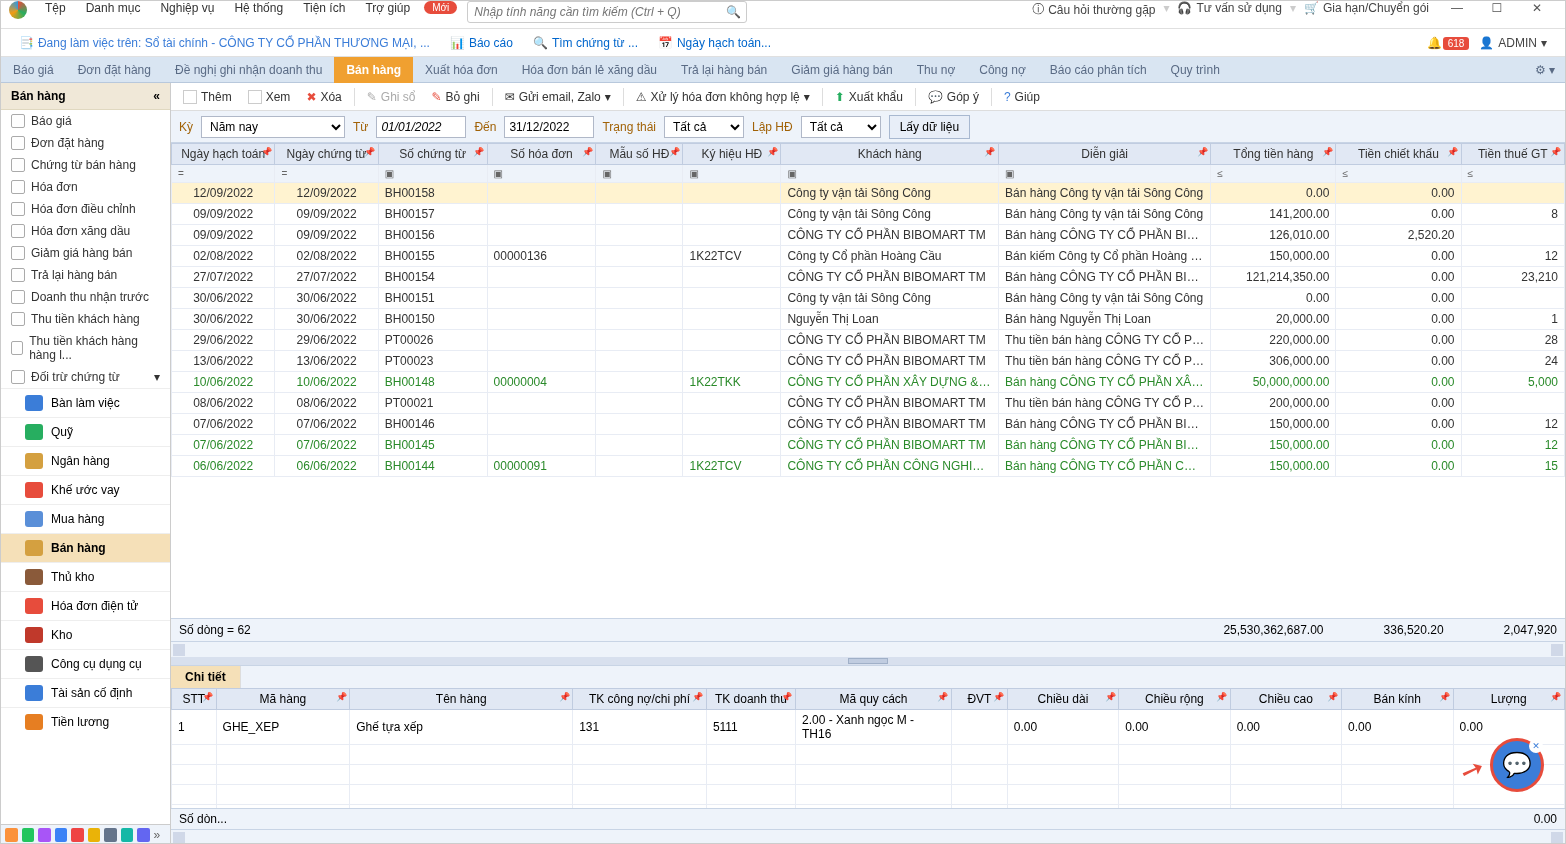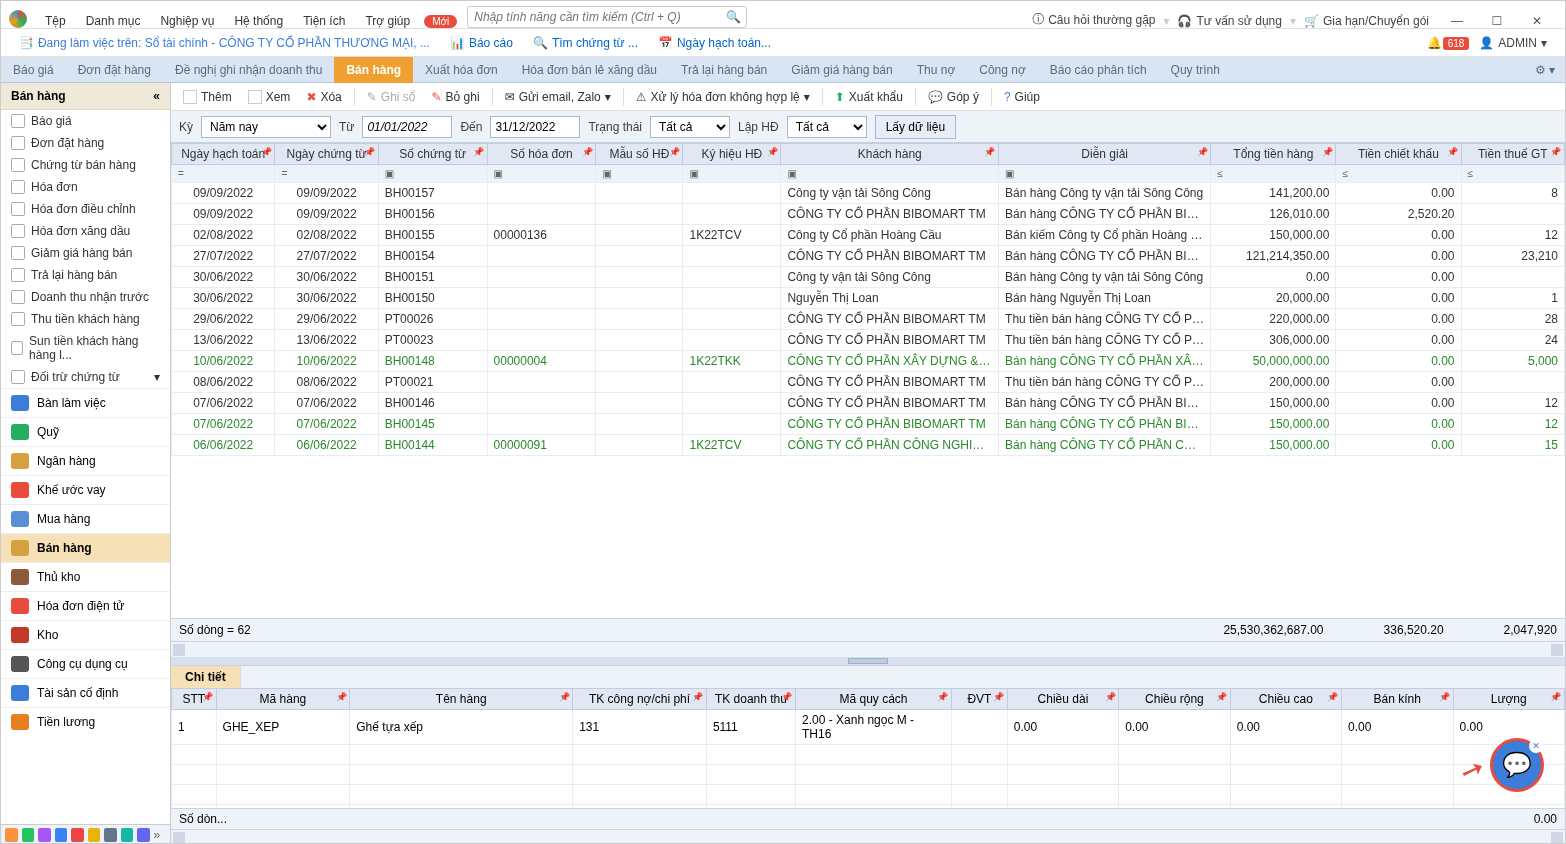--- a/index.html
+++ b/index.html
@@ -1,17 +1,17 @@
 <!DOCTYPE html>
 <html><head>
 <meta charset="utf-8">
 <style>
 * { margin:0; padding:0; box-sizing:border-box; font-family:Segoe UI,Arial,sans-serif; font-size:12px; }
 body { background:#fff; width:1566px; height:844px; overflow:hidden; border:1px solid #ccc; }
-.menubar { display:flex; align-items:flex-end; height:28px; padding:0 8px; background:#fff; border-bottom:1px solid #e0e0e0; }
+.menubar { display:flex; align-items:flex-start; height:28px; padding:0 8px; background:#fff; border-bottom:1px solid #e0e0e0; }
 .menubar .logo { width:18px; height:18px; border-radius:50%; background:conic-gradient(#e74c3c,#27ae60,#f39c12,#3498db); margin-right:8px; }
 .menubar .mitem { padding:0 10px; cursor:pointer; color:#333; }
 .menubar .new-badge { background:#e74c3c; color:#fff; border-radius:10px; padding:1px 8px; font-size:10px; margin-left:4px; }
 .menubar .search { flex:0 0 280px; margin-left:10px; position:relative; }
 .menubar .search input { width:100%; height:22px; border:1px solid #ccc; border-radius:3px; padding:0 24px 0 6px; font-style:italic; color:#888; }
 .menubar .search .si { position:absolute; right:6px; top:4px; color:#888; }
 .menubar .spacer { flex:1; }
 .menubar .rlink { display:flex; align-items:center; gap:4px; padding:0 8px; color:#444; cursor:pointer; }
 .menubar .winbtn { width:40px; text-align:center; color:#555; cursor:pointer; }
 .toolbar2 { display:flex; align-items:center; height:28px; padding:0 8px; background:#fff; border-bottom:1px solid #e0e0e0; }
@@ -24,32 +24,32 @@
 .tabstrip .tab { padding:0 12px; height:26px; line-height:26px; color:#5a6b85; cursor:pointer; }
 .tabstrip .tab.active { background:#f0a030; color:#fff; font-weight:bold; }
 .tabstrip .gear { margin-left:auto; padding:0 10px; color:#5a6b85; }
 .layout { display:flex; height:calc(844px - 28px - 28px - 26px); }
 .sidebar { width:170px; background:#fff; border-right:1px solid #ccc; display:flex; flex-direction:column; }
 .sidebar .shead { background:#f0e8d8; padding:6px 10px; font-weight:bold; display:flex; justify-content:space-between; border-bottom:1px solid #e0d8c0; }
 .sidebar .snav { flex:0 0 auto; overflow:auto; }
 .sidebar .sitem { display:flex; align-items:center; gap:6px; padding:4px 10px; cursor:pointer; color:#333; }
 .sidebar .sitem .sic { width:14px; height:14px; border:1px solid #aaa; border-radius:2px; background:#fefefe; }
 .sidebar .smod { flex:1; }
-.sidebar .moditem { display:flex; align-items:center; gap:8px; padding:6px 10px; cursor:pointer; border-top:1px solid #eee; }
+.sidebar .moditem { display:flex; align-items:center; gap:8px; padding:6px 24px; cursor:pointer; border-top:1px solid #eee; }
 .sidebar .moditem.active { background:#f5e0b8; font-weight:bold; }
 .sidebar .mic { width:18px; height:16px; border-radius:3px; }
 .sidebar .bbar { display:flex; background:#eef3fa; border-top:1px solid #ccc; padding:3px 4px; gap:4px; }
 .sidebar .bbar span { width:14px; height:14px; border-radius:2px; cursor:pointer; }
 .main { flex:1; display:flex; flex-direction:column; background:#eef3fa; overflow:hidden; }
 .actbar { display:flex; align-items:center; height:28px; background:#fff; border-bottom:1px solid #ddd; padding:0 4px; }
 .actbar .abtn { display:flex; align-items:center; gap:4px; padding:0 8px; height:24px; cursor:pointer; color:#333; }
 .actbar .sep { width:1px; height:18px; background:#ddd; margin:0 4px; }
 .actbar .aic { width:14px; height:14px; }
 .filterbar { display:flex; align-items:center; height:32px; background:#eef3fa; padding:0 8px; gap:8px; border-bottom:1px solid #c8d4e5; }
-.filterbar label { color:#404040; }
+.filterbar label { color:#a16207; }
 .filterbar select,.filterbar input { height:22px; border:1px solid #b0b8c8; padding:0 4px; background:#fff; }
 .filterbar .btn { height:24px; padding:0 10px; background:#e8eef8; border:1px solid #a8b8d0; cursor:pointer; }
 .grid { flex:1; overflow:auto; background:#fff; }
 .grid table { width:100%; border-collapse:collapse; table-layout:fixed; }
 .grid th { background:#e1e8f4; border:1px solid #c0cce0; padding:3px 4px; font-weight:normal; color:#333; text-align:center; position:relative; }
 .grid th .pin { position:absolute; right:2px; top:3px; color:#888; font-size:9px; }
 .grid td { border:1px solid #e8ecf4; padding:3px 6px; color:#333; white-space:nowrap; overflow:hidden; text-overflow:ellipsis; }
 .grid tr.hl td { background:#fff3d0; }
 .grid tr.green td { color:#2a8a2a; }
 .grid .tr { text-align:right; }
@@ -168,21 +168,21 @@
         <div class="sitem">
           <span class="sic"></span>
           <span>Doanh thu nhận trước</span>
         </div>
         <div class="sitem">
           <span class="sic"></span>
           <span>Thu tiền khách hàng</span>
         </div>
         <div class="sitem">
           <span class="sic"></span>
-          <span>Sun tiền khách hàng hàng l...</span>
+          <span>Thu tiền khách hàng hàng l...</span>
         </div>
         <div class="sitem">
           <span class="sic"></span>
           <span>Đối trừ chứng từ</span> 
           <span style="margin-left:auto">▾</span>
         </div>
       </div>
     <div class="smod" id="smod">
         <div class="moditem">
           <span class="mic" style="background:#3b7dd8"></span>
@@ -286,21 +286,21 @@
         </span>
       <span class="sep"></span>
       <span class="abtn">
           <span style="color:#3b7dd8">?</span>
           <span>Giúp</span>
         </span>
     </div>
 
     <div class="filterbar">
       <label>Kỳ</label>
-      <select style="width:130px"><option>Năm nay</option></select>
+      <select style="width:144px"><option>Năm nay</option></select>
       <label>Từ</label>
       <input style="width: 90px; font-style: italic;" value="01/01/2022">
       <label>Đến</label>
       <input style="width: 90px;" value="31/12/2022">
       <label>Trạng thái</label>
       <select style="width:80px"><option>Tất cả</option></select>
       <label>Lập HĐ</label>
       <select style="width:80px"><option>Tất cả</option></select>
       <button class="btn">Lấy dữ liệu</button>
     </div>
@@ -342,20 +342,33 @@
               <td>▣</td>
               <td>▣</td>
               <td>▣</td>
               <td>▣</td>
               <td>≤</td>
               <td>≤</td>
               <td>≤</td>
             </tr>
           </thead>
           <tbody>
+            <tr class="hl ">
+              <td class="tc">12/09/2022</td>
+              <td class="tc">12/09/2022</td>
+              <td class="">BH00158</td>
+              <td class=""></td>
+              <td class=""></td>
+              <td class=""></td>
+              <td class="">Công ty vận tải Sông Công</td>
+              <td class="">Bán hàng Công ty vận tải Sông Công</td>
+              <td class="tr">0.00</td>
+              <td class="tr">0.00</td>
+              <td class="tr"></td>
+            </tr>
             <tr class="">
               <td class="tc">09/09/2022</td>
               <td class="tc">09/09/2022</td>
               <td class="">BH00157</td>
               <td class=""></td>
               <td class=""></td>
               <td class=""></td>
               <td class="">Công ty vận tải Sông Công</td>
               <td class="">Bán hàng Công ty vận tải Sông Công</td>
               <td class="tr">141,200.00</td>

